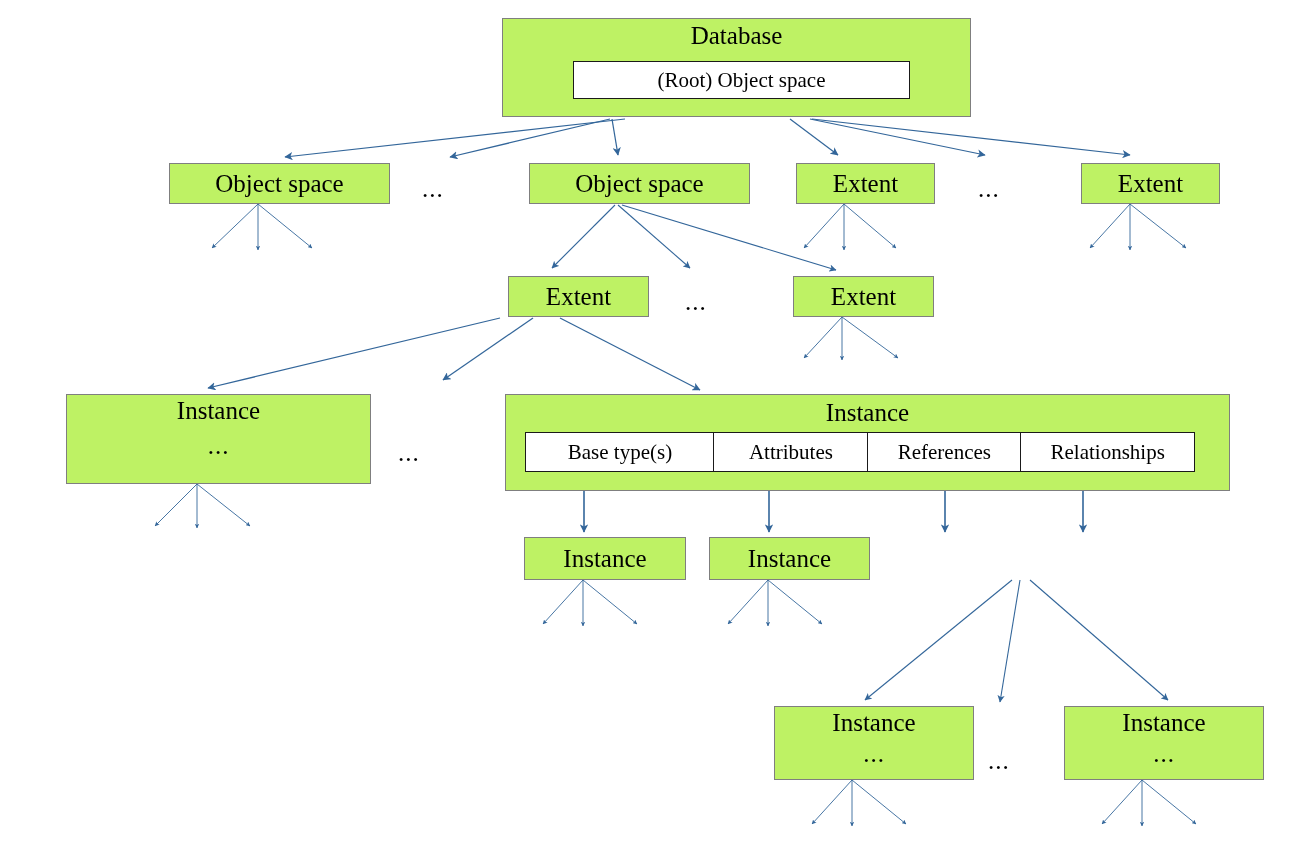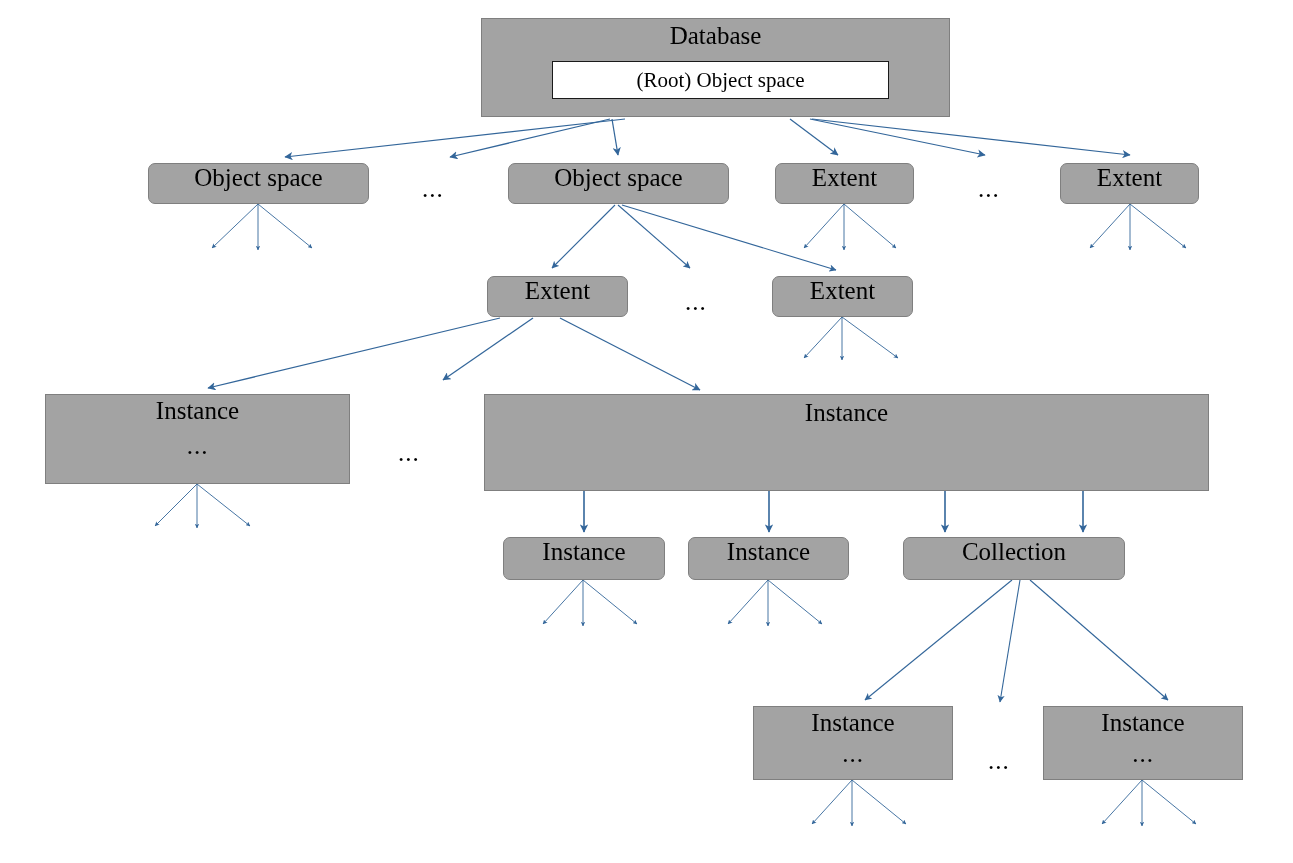--- a/index.html
+++ b/index.html
@@ -17,47 +17,48 @@
     width: 1293px; height: 863px;
     background: #ffffff;
   }
   svg#edges {
     position: absolute; left: 0; top: 0;
     width: 1293px; height: 863px;
     pointer-events: none;
   }
   .node {
     position: absolute;
-    background: #a3a3a3;
+    background: #bef264;
     border: 1.6px solid #7f7f7f;
     display: flex;
     flex-direction: column;
     align-items: center;
     justify-content: flex-start;
     color: #000000;
     z-index: 5;
+    margin-left: 21px;
   }
   .node .title {
     width: 100%;
     text-align: center;
     font-size: 25px;
     line-height: 1.12;
     padding-top: 2px;
     white-space: nowrap;
   }
   .node .dots {
     width: 100%;
     text-align: center;
     font-size: 25px;
     line-height: 1.0;
     letter-spacing: 1px;
   }
   .node.plain {
     align-items: center;
-    border-radius: 7px;
+    justify-content: center;
   }
   .node.plain .title { padding-top: 0; }
 
   .inner-box {
     border: 1.6px solid #1a1a1a;
     background: #ffffff;
     display: flex;
     align-items: center;
     justify-content: center;
     font-size: 21px;
@@ -232,33 +233,44 @@
 
   <div class="node" style="left:45px; top:394px; width:305px; height:90px;">
     <span class="title">Instance</span>
     <span class="dots" style="margin-top:8px;">...</span>
   </div>
 
   <div class="ellipsis" style="left:398px; top:440px;">...</div>
 
   <div class="node" id="instance-detail">
     <span class="title">Instance</span>
+    <div id="cells">
+      <div class="inner-box" style="width:190px;">
+        <span>Base type(s)</span>
+      </div>
+      <div class="inner-box" style="width:155px;">
+        <span>Attributes</span>
+      </div>
+      <div class="inner-box" style="width:155px;">
+        <span>References</span>
+      </div>
+      <div class="inner-box" style="width:175px;">
+        <span>Relationships</span>
+      </div>
+    </div>
   </div>
 
   <div class="node plain" style="left:503px; top:537px; width:162px; height:43px;">
     <span class="title">Instance</span>
   </div>
 
   <div class="node plain" style="left:688px; top:537px; width:161px; height:43px;">
     <span class="title">Instance</span>
   </div>
 
-  <div class="node plain" style="left:903px; top:537px; width:222px; height:43px;">
-    <span class="title">Collection</span>
-  </div>
 
   <div class="node" style="left:753px; top:706px; width:200px; height:74px;">
     <span class="title">Instance</span>
     <span class="dots" style="margin-top:4px;">...</span>
   </div>
 
   <div class="ellipsis" style="left:988px; top:748px;">...</div>
 
   <div class="node" style="left:1043px; top:706px; width:200px; height:74px;">
     <span class="title">Instance</span>

